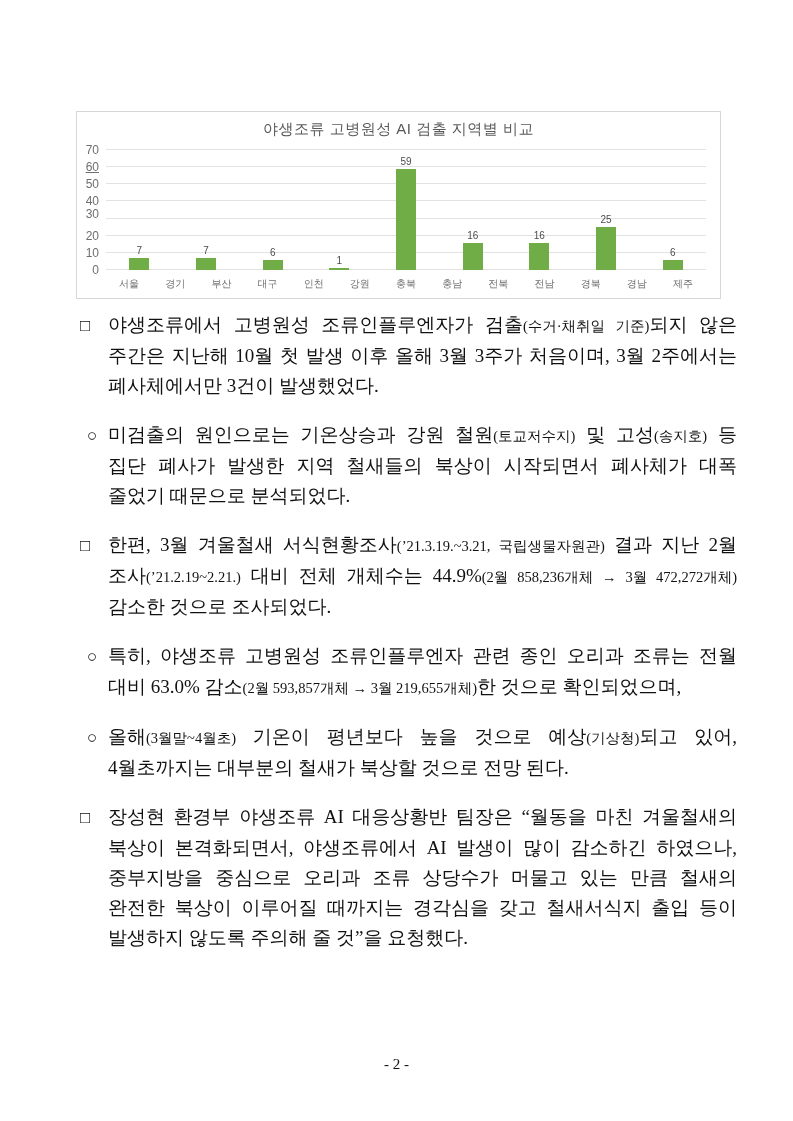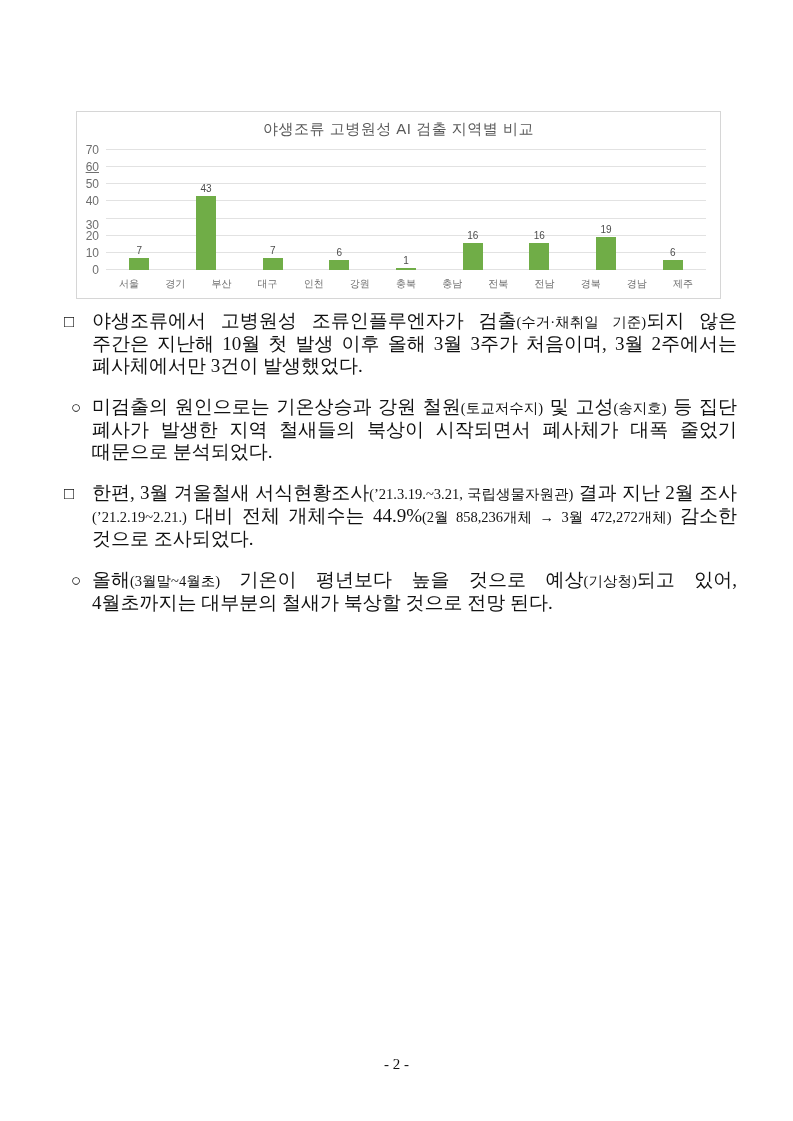--- a/index.html
+++ b/index.html
@@ -75,24 +75,24 @@
 
   
   .content {
     position: absolute;
     left: 64px; top: 310px;
     width: 673px;
     color: #111111;
   }
   .para {
     font-size: 19px;
-    line-height: 22px;
+    line-height: 30px;
     text-align: justify;
     word-break: keep-all;
-    margin: 0 0 19px 0;
+    margin: 0 0 19px 16px;
     padding-left: 28px;
     text-indent: -28px;
   }
   .bullet {
     display: inline-block;
     width: 28px;
     text-indent: 0;
     font-size: 17px;
   }
   .para.lv2 .bullet { padding-left: 7px; box-sizing: border-box; }
@@ -115,61 +115,61 @@
   <div class="chart-box">
     <div class="chart-title">야생조류 고병원성 AI 검출 지역별 비교</div>
     <div class="chart-plot">
         <div class="gridline" style="bottom: 0px;"></div>
         <div class="ytick" style="bottom: -5px;">0</div>
         <div class="gridline" style="bottom: 17.1429px;"></div>
         <div class="ytick" style="bottom: 12.1429px;">10</div>
         <div class="gridline" style="bottom: 34.2857px;"></div>
         <div class="ytick" style="bottom: 29.2857px;">20</div>
         <div class="gridline" style="bottom: 51.4286px;"></div>
-        <div class="ytick" style="bottom: 40px;">30</div>
+        <div class="ytick" style="bottom: 51px;">30</div>
         <div class="gridline" style="bottom: 68.5714px;"></div>
         <div class="ytick" style="bottom: 63.5714px;">40</div>
         <div class="gridline" style="bottom: 85.7143px;"></div>
         <div class="ytick" style="bottom: 80.7143px;">50</div>
         <div class="gridline" style="bottom: 102.857px;"></div>
         <div class="ytick" style="bottom: 97.8571px; text-decoration: underline;">60</div>
         <div class="gridline" style="bottom: 120px;"></div>
         <div class="ytick" style="bottom: 115px;">70</div>
         <div class="bar-cols">
           <div class="bar-col">
             <div class="bar-value">7</div>
             <div class="bar" style="height: 12px; background: rgb(112, 173, 71);"></div>
           </div>
           <div class="bar-col">
-            <div class="bar-value">43</div>
-            <div class="bar" style="height: 73.7143px; background: rgb(112, 173, 71);"></div>
-          </div>
-          <div class="bar-col">
             <div class="bar-value">7</div>
             <div class="bar" style="height: 12px; background: rgb(112, 173, 71);"></div>
           </div>
           <div class="bar-col">
             <div class="bar-value">6</div>
             <div class="bar" style="height: 10.2857px; background: rgb(112, 173, 71);"></div>
           </div>
           <div class="bar-col">
             <div class="bar-value">1</div>
             <div class="bar" style="height: 1.71429px; background: rgb(112, 173, 71);"></div>
           </div>
           <div class="bar-col">
+            <div class="bar-value">59</div>
+            <div class="bar" style="height: 101.143px; background: rgb(112, 173, 71);"></div>
+          </div>
+          <div class="bar-col">
             <div class="bar-value">16</div>
             <div class="bar" style="height: 27.4286px; background: rgb(112, 173, 71);"></div>
           </div>
           <div class="bar-col">
             <div class="bar-value">16</div>
             <div class="bar" style="height: 27.4286px; background: rgb(112, 173, 71);"></div>
           </div>
           <div class="bar-col">
-            <div class="bar-value">19</div>
-            <div class="bar" style="height: 32.5714px; background: rgb(112, 173, 71);"></div>
+            <div class="bar-value">25</div>
+            <div class="bar" style="height: 42.8571px; background: rgb(112, 173, 71);"></div>
           </div>
           <div class="bar-col">
             <div class="bar-value">6</div>
             <div class="bar" style="height: 10.2857px; background: rgb(112, 173, 71);"></div>
           </div>
         </div>
       </div>
     <div class="xlabels">
         <div class="xtick">서울</div>
         <div class="xtick">경기</div>
@@ -184,18 +184,20 @@
         <div class="xtick">경북</div>
         <div class="xtick">경남</div>
         <div class="xtick">제주</div>
       </div>
   </div>
 
   <div class="content">
       <div class="para"><span class="bullet">□</span><span class="seg-normal">야생조류에서 고병원성 조류인플루엔자가 검출</span><span class="seg-small">(수거·채취일 기준)</span><span class="seg-normal">되지 않은 주간은 지난해 10월 첫 발생 이후 올해 3월 3주가 처음이며, 3월 2주에서는 폐사체에서만 3건이 발생했었다.</span></div>
       <div class="para lv2"><span class="bullet">○</span><span class="seg-normal">미검출의 원인으로는 기온상승과 강원 철원</span><span class="seg-small">(토교저수지)</span><span class="seg-normal"> 및 고성</span><span class="seg-small">(송지호)</span><span class="seg-normal"> 등 집단 폐사가 발생한 지역 철새들의 북상이 시작되면서 폐사체가 대폭 줄었기 때문으로 분석되었다.</span></div>
       <div class="para"><span class="bullet">□</span><span class="seg-normal">한편, 3월 겨울철새 서식현황조사</span><span class="seg-small">(’21.3.19.~3.21, 국립생물자원관)</span><span class="seg-normal"> 결과 지난 2월 조사</span><span class="seg-small">(’21.2.19~2.21.)</span><span class="seg-normal"> 대비 전체 개체수는 44.9%</span><span class="seg-small">(2월 858,236개체 → 3월 472,272개체)</span><span class="seg-normal"> 감소한 것으로 조사되었다.</span></div>
+      <div class="para lv2"><span class="bullet">○</span><span class="seg-normal">특히, 야생조류 고병원성 조류인플루엔자 관련 종인 오리과 조류는 전월 대비 63.0% 감소</span><span class="seg-small">(2월 593,857개체 → 3월 219,655개체)</span><span class="seg-normal">한 것으로 확인되었으며,</span></div>
       <div class="para lv2"><span class="bullet">○</span><span class="seg-normal">올해</span><span class="seg-small">(3월말~4월초)</span><span class="seg-normal"> 기온이 평년보다 높을 것으로 예상</span><span class="seg-small">(기상청)</span><span class="seg-normal">되고 있어, 4월초까지는 대부분의 철새가 북상할 것으로 전망 된다.</span></div>
+      <div class="para"><span class="bullet">□</span><span class="seg-normal">장성현 환경부 야생조류 AI 대응상황반 팀장은 “월동을 마친 겨울철새의 북상이 본격화되면서, 야생조류에서 AI 발생이 많이 감소하긴 하였으나, 중부지방을 중심으로 오리과 조류 상당수가 머물고 있는 만큼 철새의 완전한 북상이 이루어질 때까지는 경각심을 갖고 철새서식지 출입 등이 발생하지 않도록 주의해 줄 것”을 요청했다.</span></div>
     </div>
 
   <div class="page-num">- 2 -</div>
 
 </div>
 
 </body></html>

